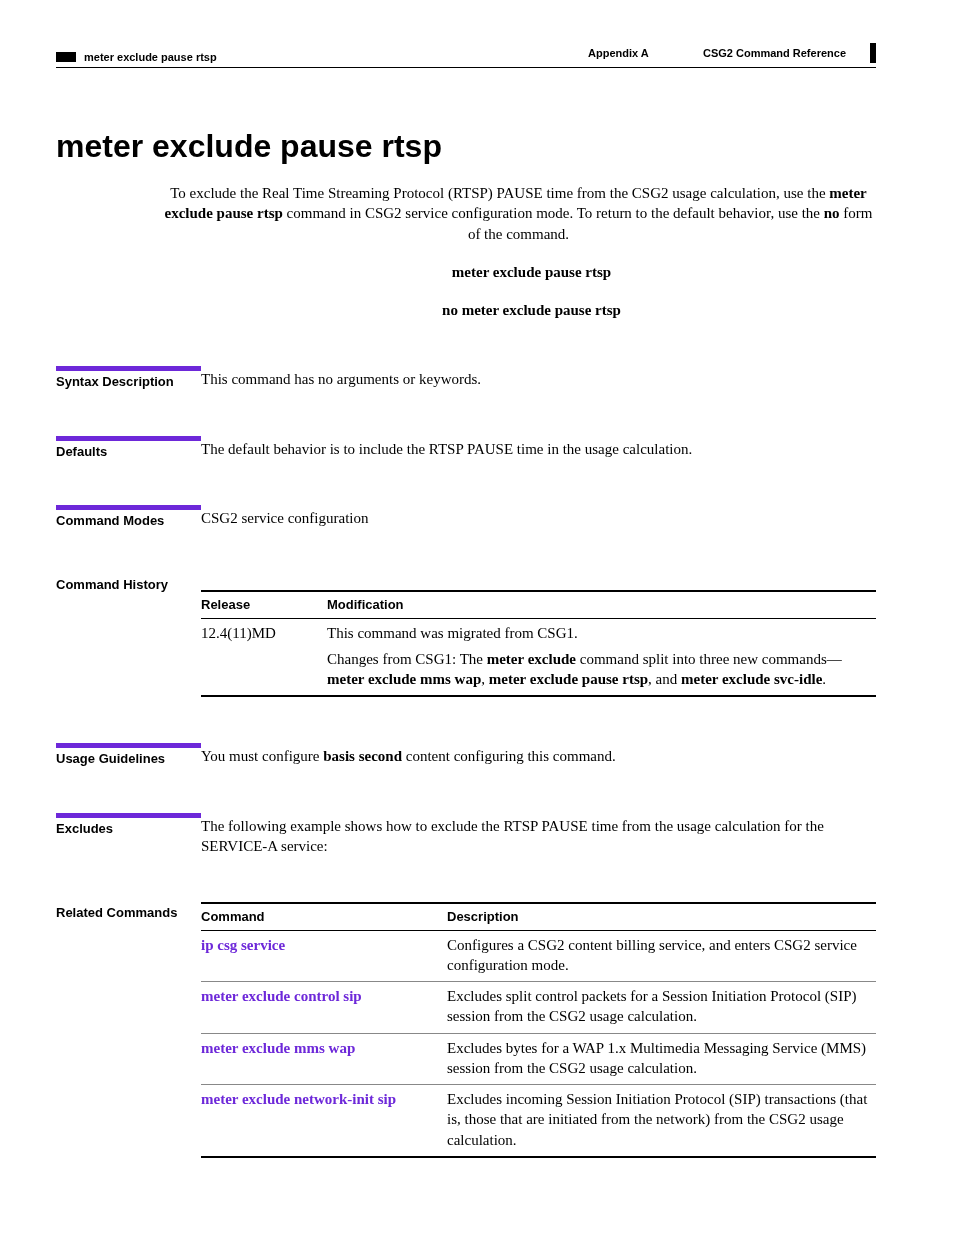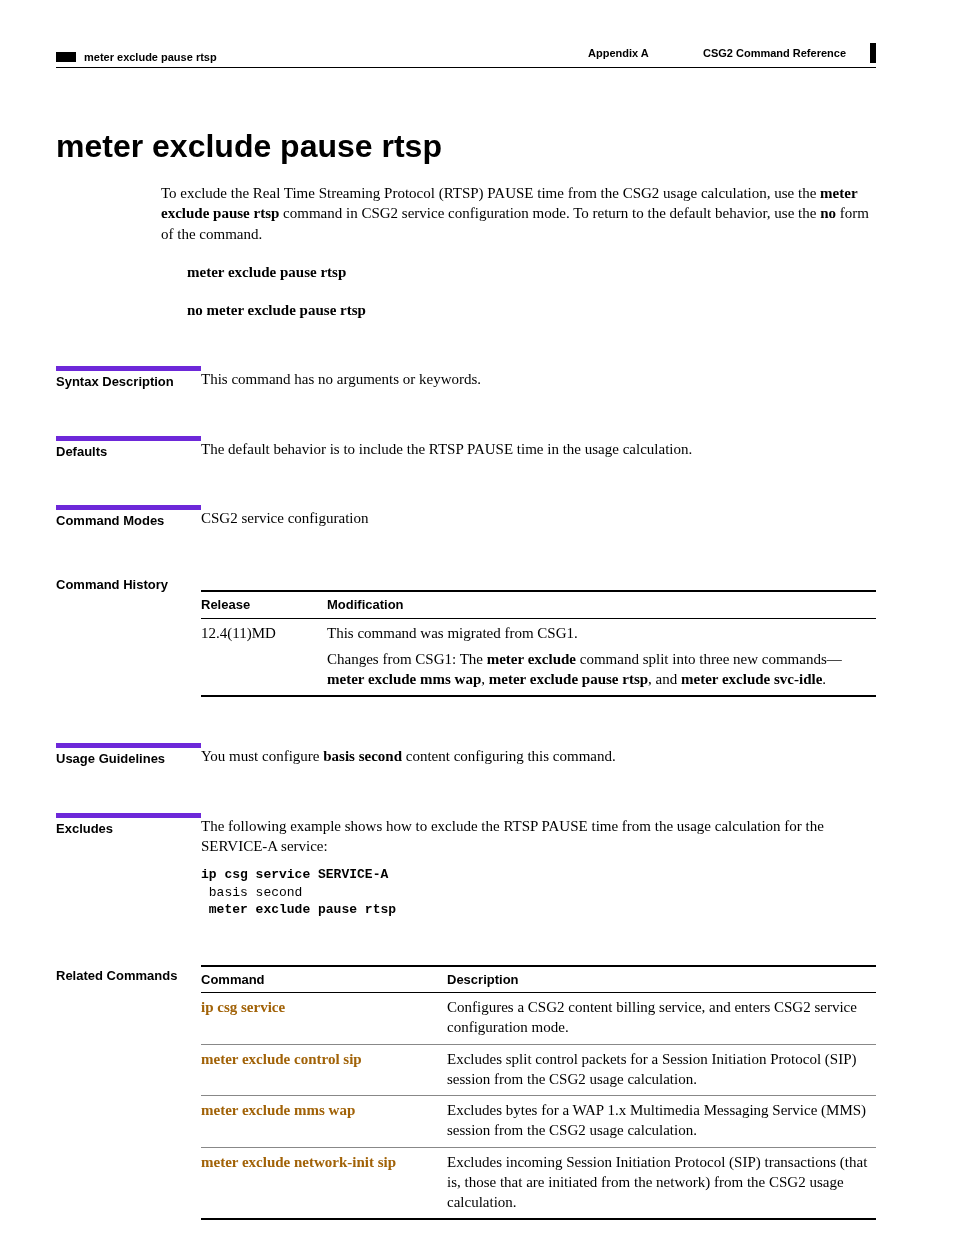--- a/index.html
+++ b/index.html
@@ -42,20 +42,21 @@
   .hr-thin { border-top: 1px solid #000; margin: 0; }
   .title {
     font-family: Arial, Helvetica, sans-serif;
     font-weight: bold;
     font-size: 32px;
     margin-top: 60px;
     margin-bottom: 18px;
   }
   .body-col {
     margin-left: 105px;
+    text-align: center;
   }
   .intro p { margin: 0 0 4px 0; font-size: 15px; line-height: 1.35; }
   .cmd-forms p { margin: 18px 0 0 26px; font-weight: bold; font-size: 15px; }
   .section {
     display: flex;
     margin-top: 46px;
   }
   .sec-label {
     width: 145px;
     flex: 0 0 145px;
@@ -83,21 +84,21 @@
     padding: 4px 6px 4px 0;
   }
   .tbl td {
     font-size: 15px;
     padding: 4px 6px 6px 0;
     vertical-align: top;
     border-bottom: 1px solid #888;
     line-height: 1.35;
   }
   .tbl tr:last-child td { border-bottom: 2px solid #000; }
-  .rel-cmd { color: #a16207; font-weight: bold; font-size: 15px; }
+  .rel-cmd { color: #6d28d9; font-weight: bold; font-size: 15px; }
   .example-code {
     font-family: "Courier New", monospace;
     font-size: 13px;
     font-weight: bold;
     margin-top: 10px;
     line-height: 1.35;
     white-space: pre;
   }
   .example-code .line2 { font-weight: normal; }
 </style>
@@ -182,23 +183,20 @@
         <p>
       <span>You must configure </span><b>basis second</b><span> content configuring this command.</span>
     </p>
       </div>
   </div>
 
   <div class="section">
     <div class="sec-label">Excludes</div>
     <div class="sec-body">
       <p>The following example shows how to exclude the RTSP PAUSE time from the usage calculation for the SERVICE-A service:</p>
-      <div class="example-code"><span>ip csg service SERVICE-A</span>
-<span class="line2"> basis second</span>
-<span> meter exclude pause rtsp</span></div>
     </div>
   </div>
 
   <div class="section">
     <div class="sec-label" style="border-top:none;">Related Commands</div>
     <div class="sec-body" style="padding-top:0;">
       <table class="tbl">
         <tbody>
             <tr>
           <th style="width:240px;">Command</th>

